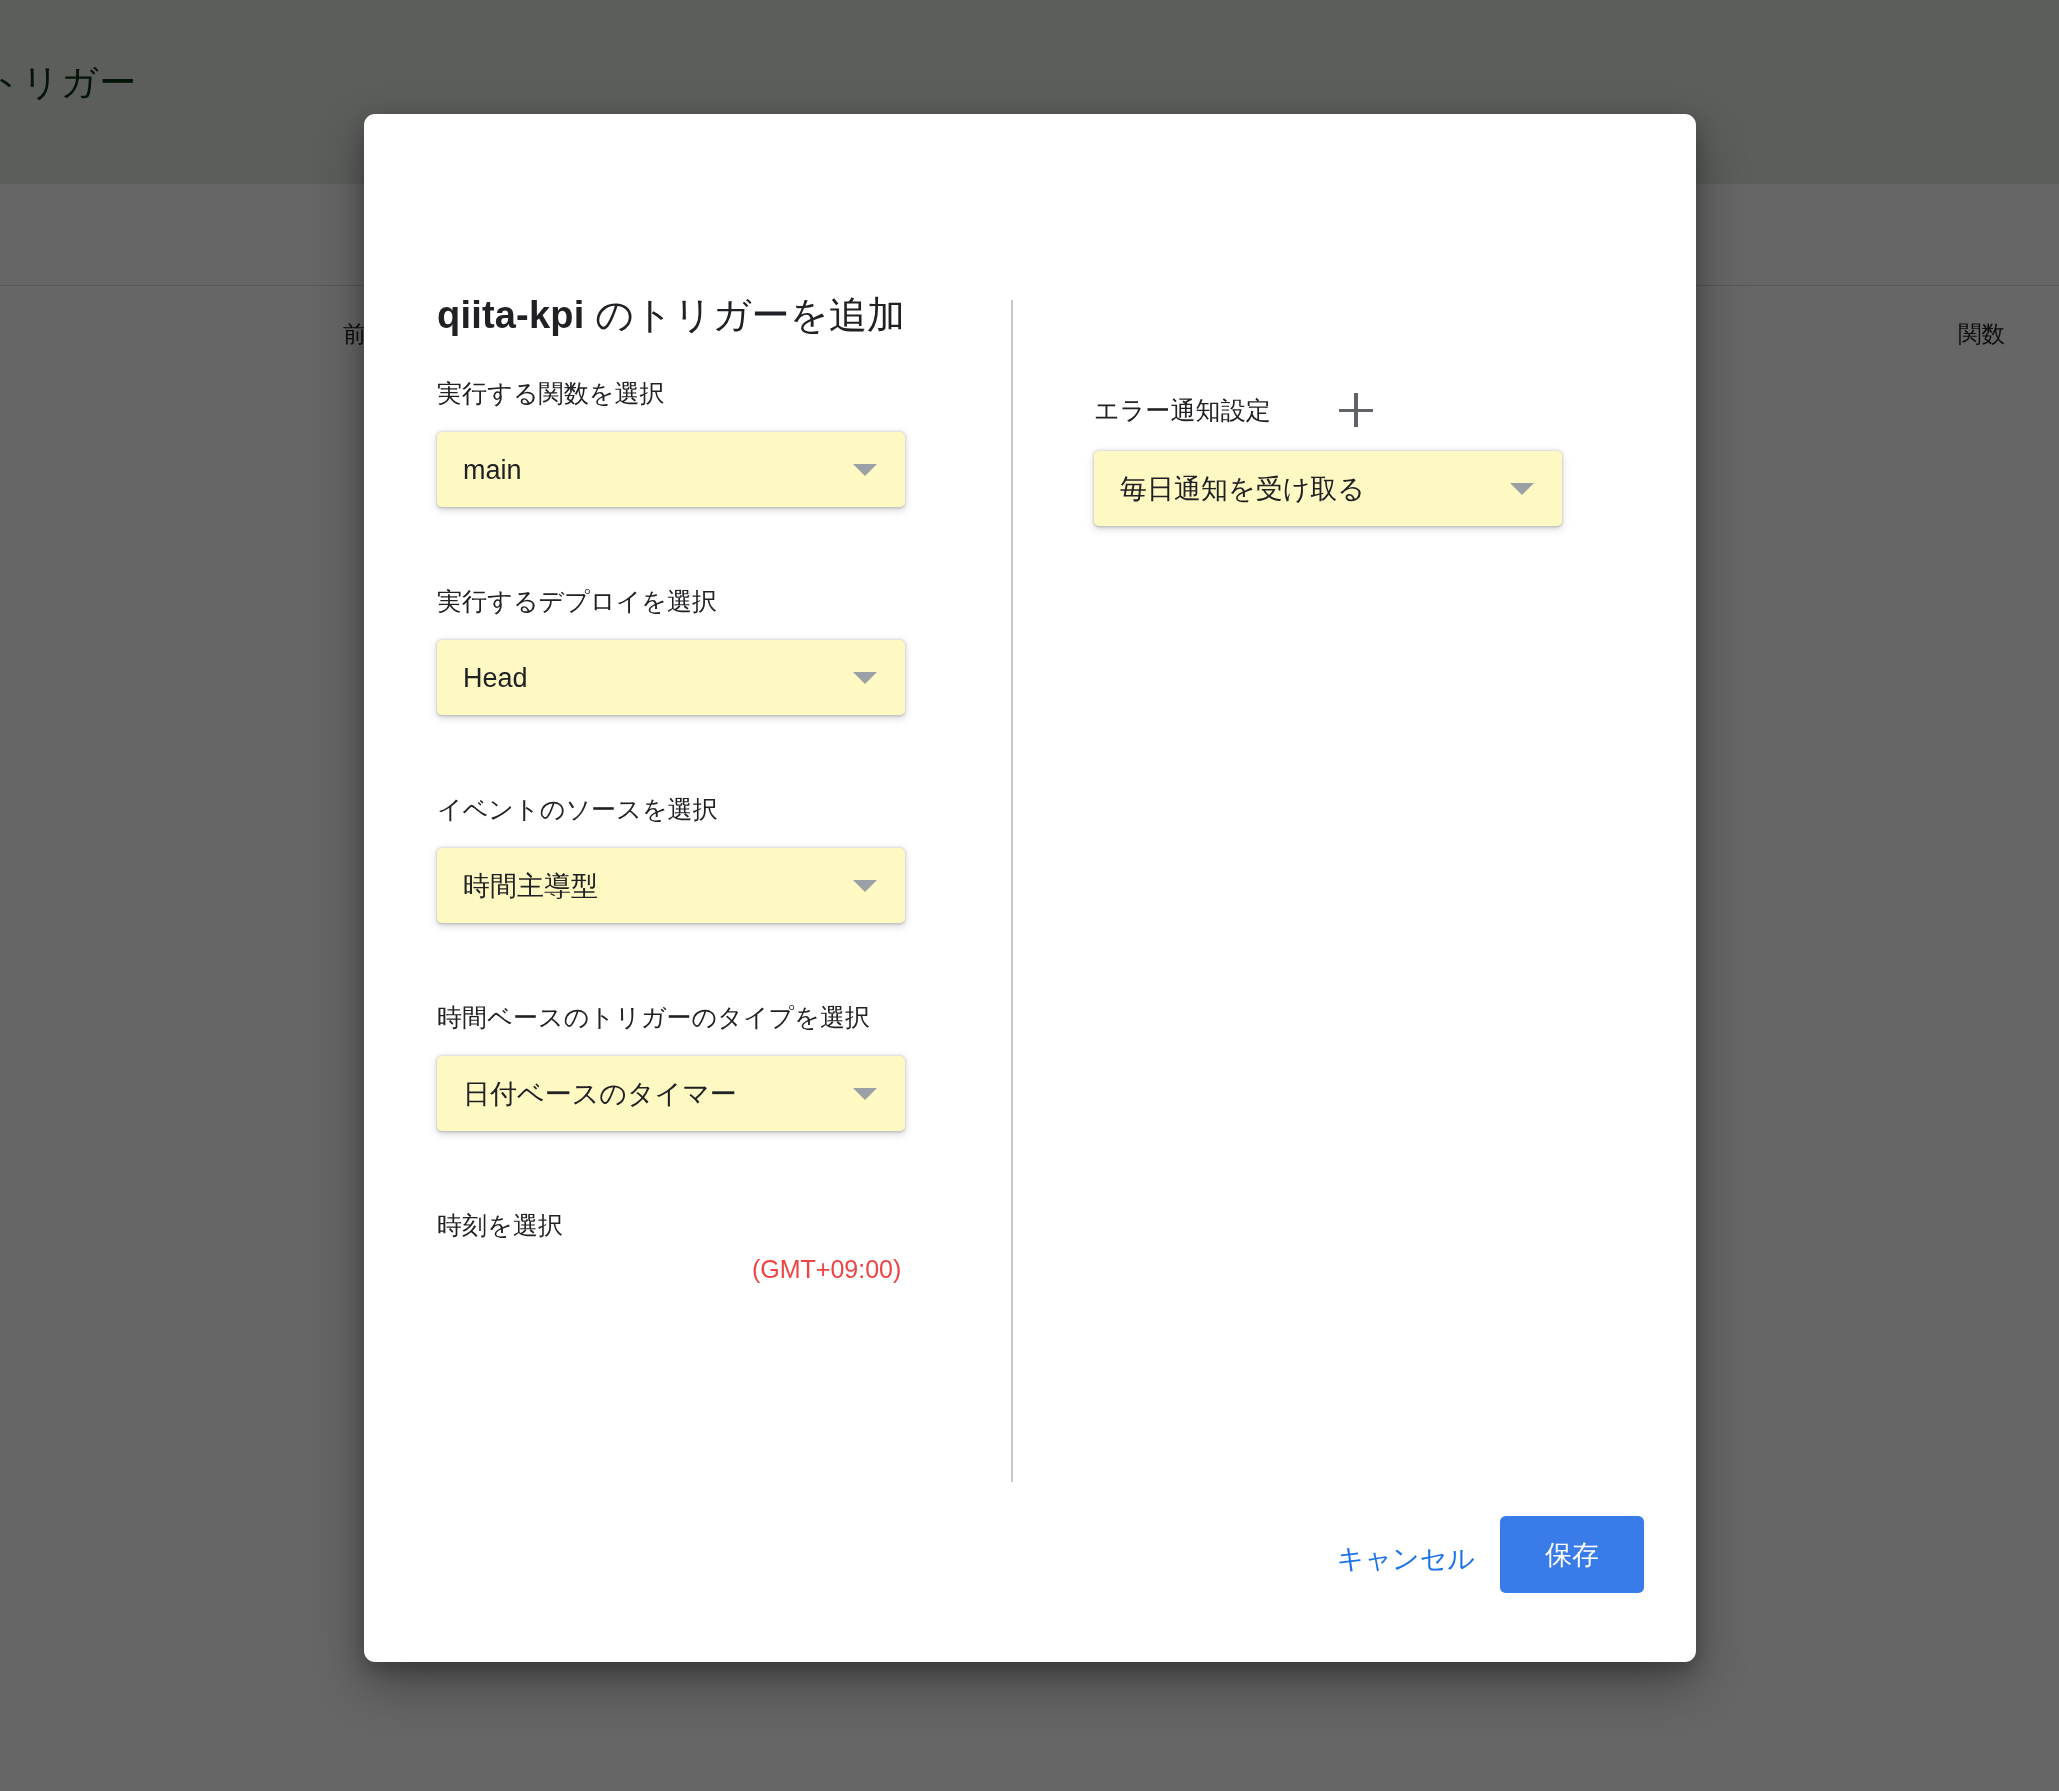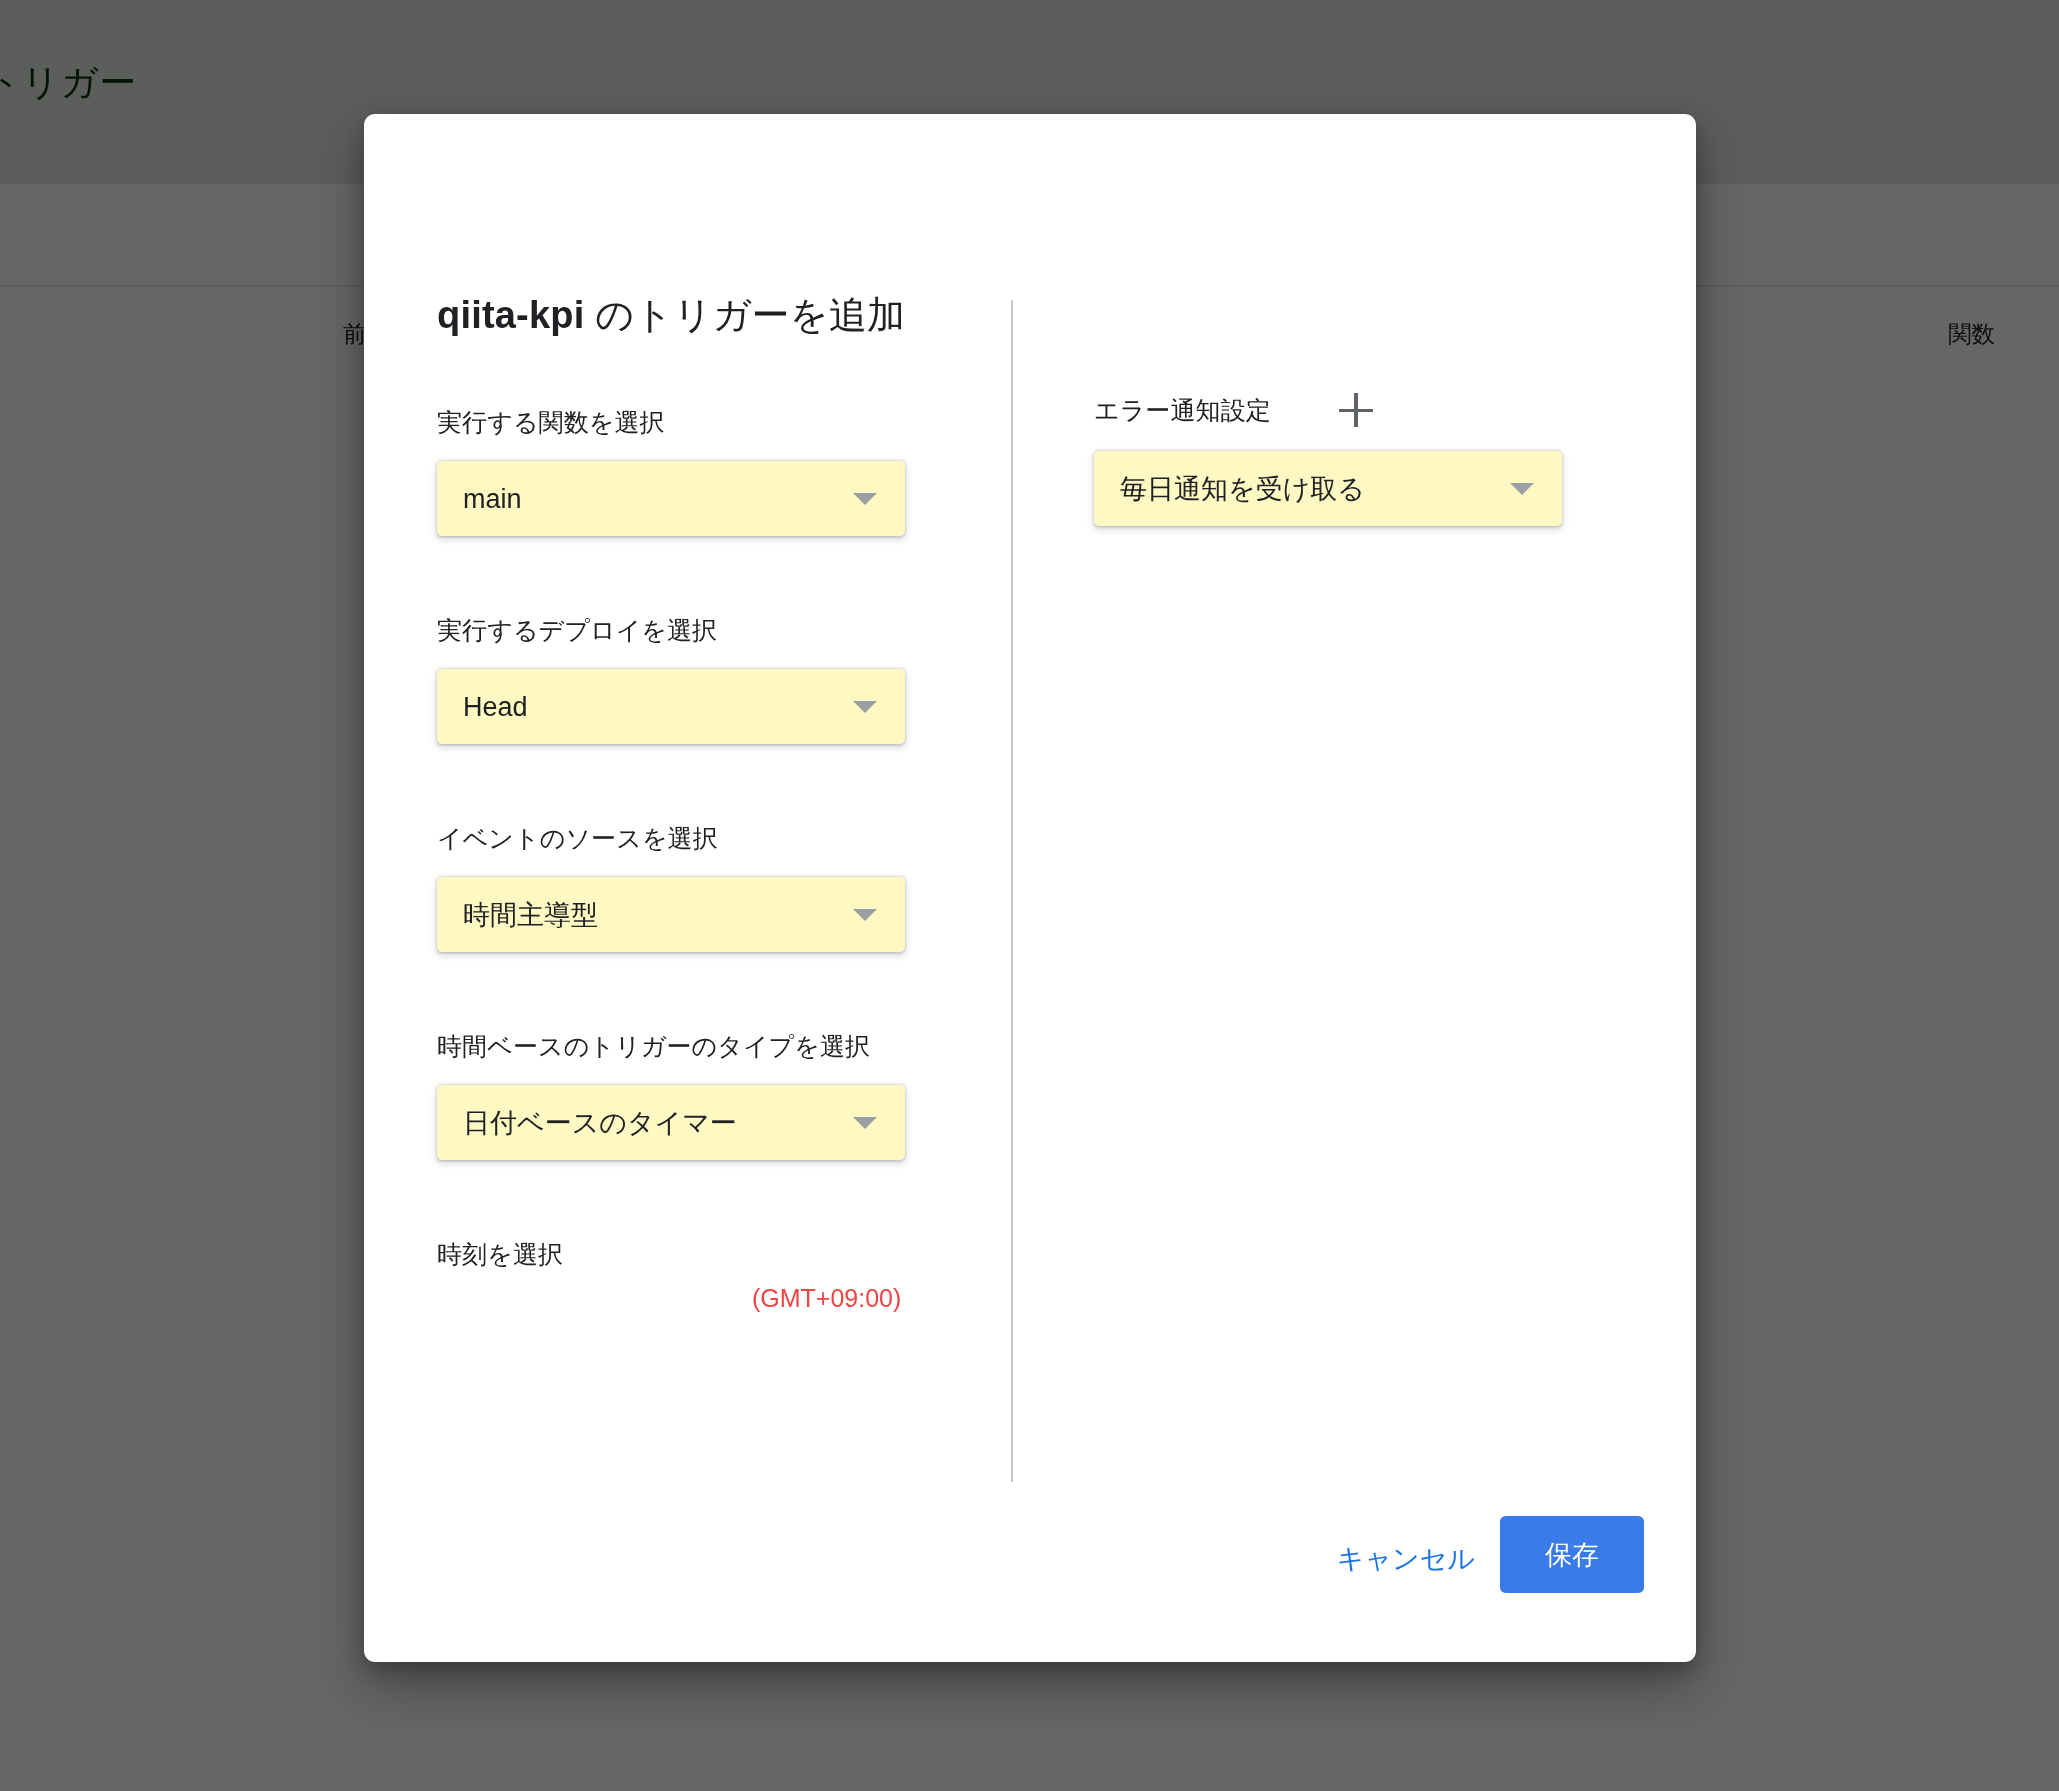--- a/index.html
+++ b/index.html
@@ -54,21 +54,21 @@
     border-bottom: 0.9px solid #dcdcdc;
   }
   .bg-th {
     position: absolute;
     top: 32px;
     font-size: 23.4px;
     color: #202124;
     white-space: nowrap;
   }
   .bg-th-prev  { left: 343px; }
-  .bg-th-func  { right: 64px; }
+  .bg-th-func  { right: 54px; }
 
   .bg-body {
     position: absolute;
     left: 0; top: 380px;
     width: 2059px; height: 1411px;
     background: #ffffff;
   }
   .bg-blue-frag {
     position: absolute;
     left: 1686px;
@@ -117,21 +117,21 @@
   .divider-v {
     position: absolute;
     left: 647px;
     top: 186px;
     width: 1.9px;
     height: 1182px;
     background: #c4c8cc;
   }
 
   
-  .col-left  { position: absolute; left: 73px;  top: 296px; width: 525px; }
+  .col-left  { position: absolute; left: 73px;  top: 267px; width: 525px; }
   .col-right { position: absolute; left: 730px; top: 281px; width: 525px; }
 
   .field-block { position: relative; }
 
   .field-label {
     font-size: 25px;
     color: #202124;
     white-space: nowrap;
     line-height: 1;
     letter-spacing: 0.1px;

